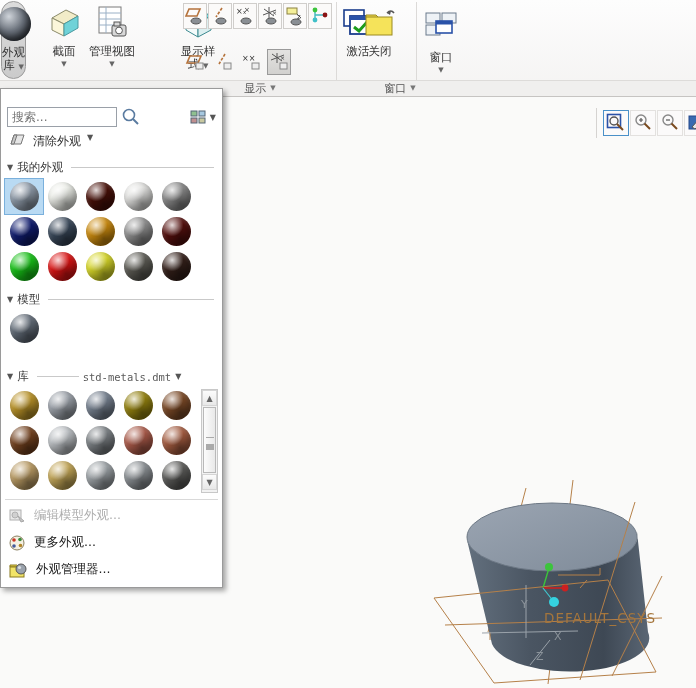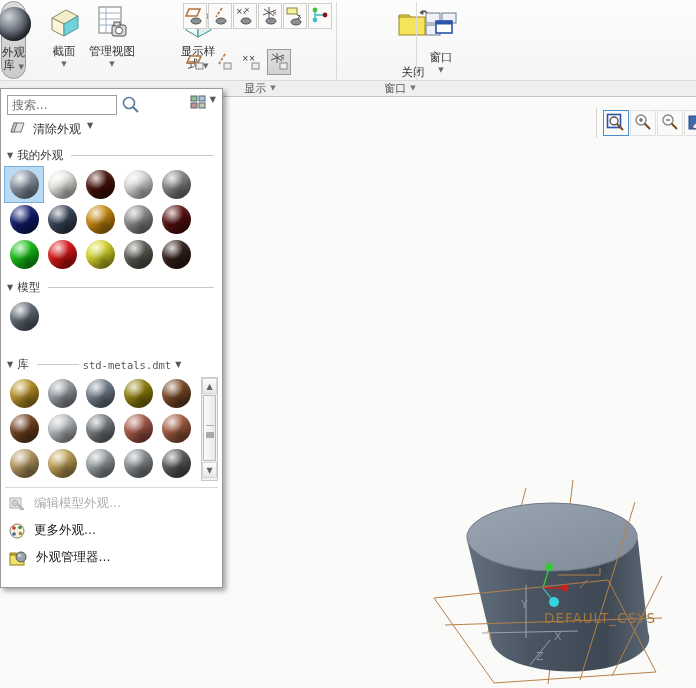--- a/index.html
+++ b/index.html
@@ -32,21 +32,21 @@
   .tog { width:24px; height:26px; border:1px solid #d0cecb; background:#fbfaf9;
     display:flex; align-items:center; justify-content:center; }
   .tog.flat { border-color:transparent; background:transparent; }
   .tog.on { border:1px solid #9a9a9a; background:linear-gradient(#e3e2e0,#d2d1cf); }
   .tog-row2 { margin-top:20px; display:flex; gap:4px; }
 
   
   .panel { position:absolute; left:0; top:88px; width:223px; height:500px;
     background:#fff; border:1px solid #9a9a9a;
     box-shadow:3px 3px 5px rgba(0,0,0,.35); z-index:20; }
-  .search-row { display:flex; margin:6px 6px 0 6px; }
+  .search-row { display:flex; align-items:center; margin:18px 6px 0 6px; }
   .search-input { width:110px; height:20px; border:1px solid #9aa0a8; font-size:12px;
     padding:0 4px; color:#444; font-family:"DejaVu Sans",sans-serif; }
   .panel-row { display:flex; align-items:flex-start; gap:6px; padding:6px 8px 2px 8px;
     font-size:12px; color:#333; }
   .sec-head { display:flex; align-items:center; gap:4px; padding:8px 8px 2px 6px;
     font-size:11.5px; color:#3a3a3a; }
   .sec-head .rule { flex:1; border-top:1px solid #c9c9c9; margin-left:4px; }
   .tri { font-size:8px; color:#555; }
   .swatch-grid { display:flex; flex-wrap:wrap; padding:2px 0 0 4px; width:200px; }
   .swatch { width:38px; height:35px; display:flex; align-items:center; justify-content:center; }
@@ -197,22 +197,33 @@
             <path d="M2 8 L15 3 M8 1 L8 11 M3 2 L13 9" stroke="#555" stroke-width="1"></path>
             <text x="11" y="8" font-size="6" fill="#333" font-family="DejaVu Sans">×</text>
             <rect x="11" y="11" width="7" height="6" fill="#eee" stroke="#888"></rect>
           </svg>
         </div>
       </div>
     </div>
 
     <div class="vsep" style="left:336px;"></div>
 
-
-    <div class="big-btn" style="left:396px; width:34px;justify-content:space-between;">
+    <div class="big-btn" style="left:341px; width:34px;">
+      <span class="ic">
+        <svg width="32" height="30" viewBox="0 0 32 30">
+          <rect x="2" y="2" width="20" height="16" fill="#fff" stroke="#1a3c8c" stroke-width="1.6"></rect>
+          <rect x="8" y="8" width="21" height="18" fill="#fff" stroke="#1a3c8c" stroke-width="1.8"></rect>
+          <rect x="8" y="8" width="21" height="4" fill="#2a52a8"></rect>
+          <path d="M12 19 L17 23 L26 13" stroke="#1c9c1c" stroke-width="3" fill="none"></path>
+        </svg>
+      </span>
+      <span>激活</span>
+    </div>
+
+    <div class="big-btn" style="left:363px; width:34px;">
       <span class="ic">
         <svg width="34" height="32" viewBox="0 0 34 32">
           <path d="M24 6 Q28 2 31 6" stroke="#555" fill="none" stroke-width="1.6"></path>
           <path d="M24 6 l4 -2 l-1 4 z" fill="#555"></path>
           <polygon points="3,8 13,8 16,11 3,11" fill="#f0d848" stroke="#9a8a20"></polygon>
           <rect x="3" y="10" width="26" height="18" fill="#f5e35a" stroke="#9a8a20"></rect>
         </svg>
       </span>
       <span>关闭</span>
     </div>

